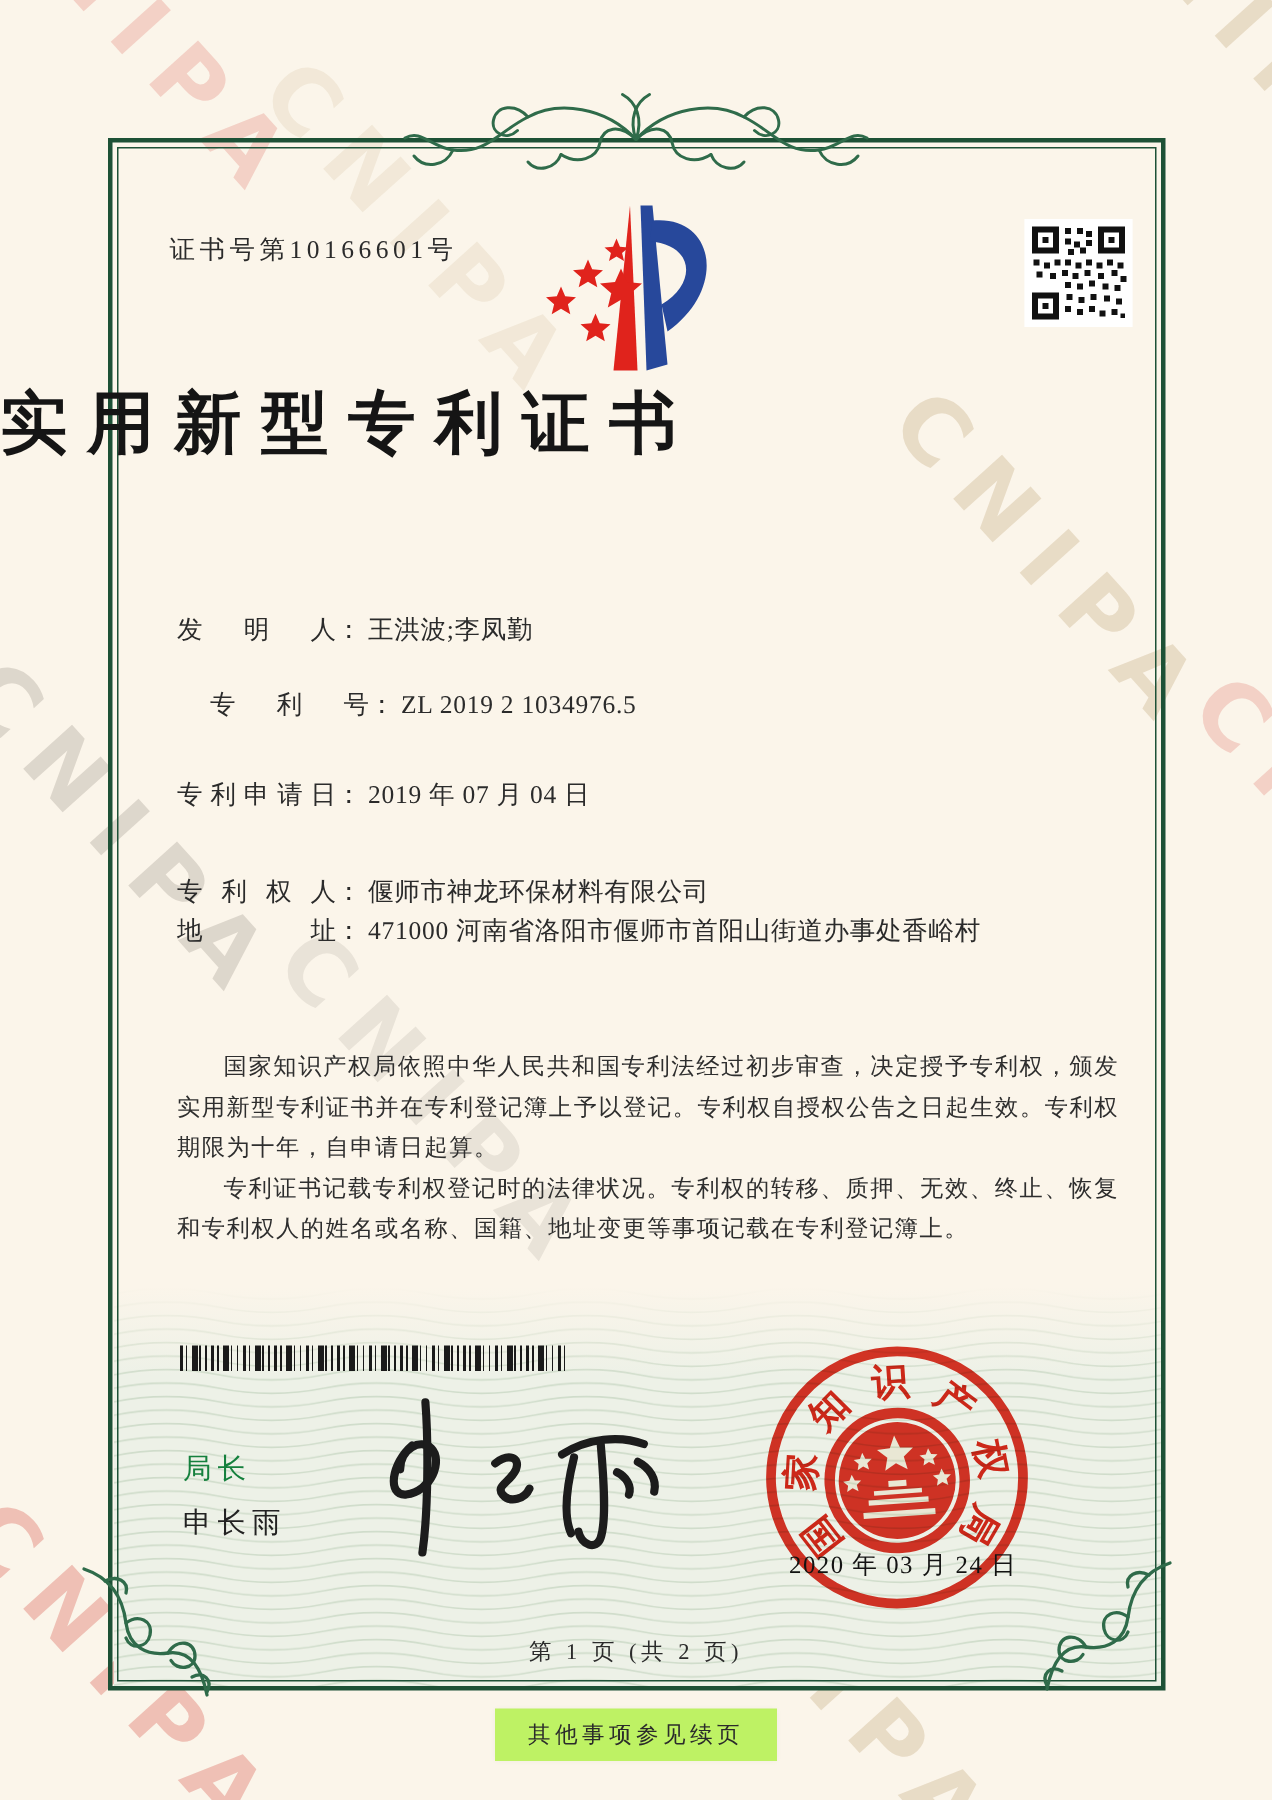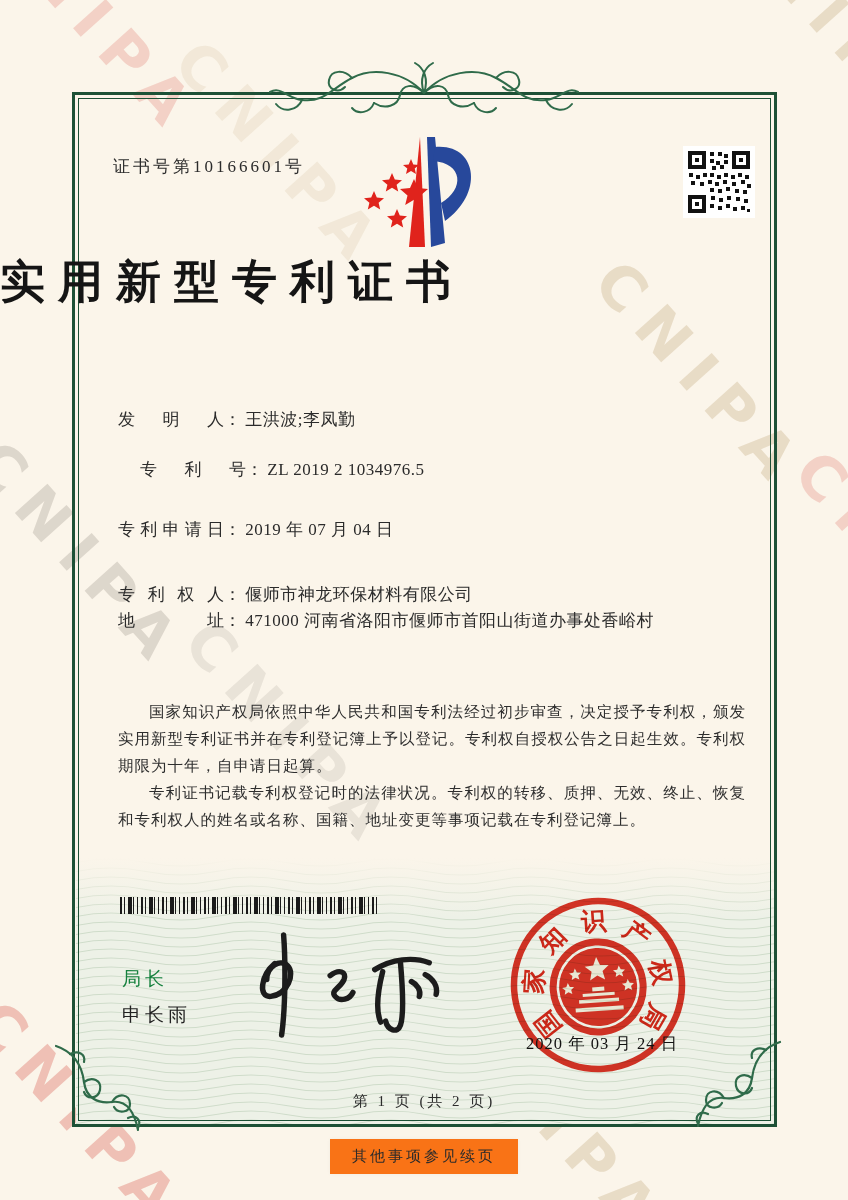--- a/index.html
+++ b/index.html
@@ -57,21 +57,21 @@
   .seal{position:absolute;z-index:7;left:508px;top:895px;width:180px;height:180px;
     transform:rotate(-4deg);mix-blend-mode:multiply;}
   .seal-arc span{position:absolute;left:50%;top:50%;
     font-size:25px;font-weight:bold;color:#dc2a1b;
     font-family:"Liberation Serif","DejaVu Serif",serif;}
   .seal-date{position:absolute;left:-16px;right:-16px;top:138px;text-align:center;
     font-size:16.5px;color:#141414;letter-spacing:1px;transform:rotate(4deg);white-space:nowrap;}
   .page-info{position:absolute;z-index:6;left:0;right:0;top:1092px;text-align:center;
     font-size:15px;letter-spacing:3px;color:#2b2b2b;}
   .note-box{position:absolute;z-index:6;left:424px;top:1139px;transform:translateX(-50%);
-    background:#f97316;padding:8px 22px;font-size:15px;letter-spacing:3px;color:#2b2b2b;
+    background:#bef264;padding:8px 22px;font-size:15px;letter-spacing:3px;color:#2b2b2b;
     box-shadow:0 0 4px rgba(0,0,0,0.04);white-space:nowrap;}
 </style>
 </head>
 <body>
 
 <div class="page">
 
   <div class="wm wm-pink" style="left:-46px;top:-14px;">CNIPA</div>
   <div class="wm wm-tan" style="left:690px;top:-18px;">CNIPA</div>
   <div class="wm wm-tan" style="left:140px;top:120px;opacity:.5;">CNIPA</div>

